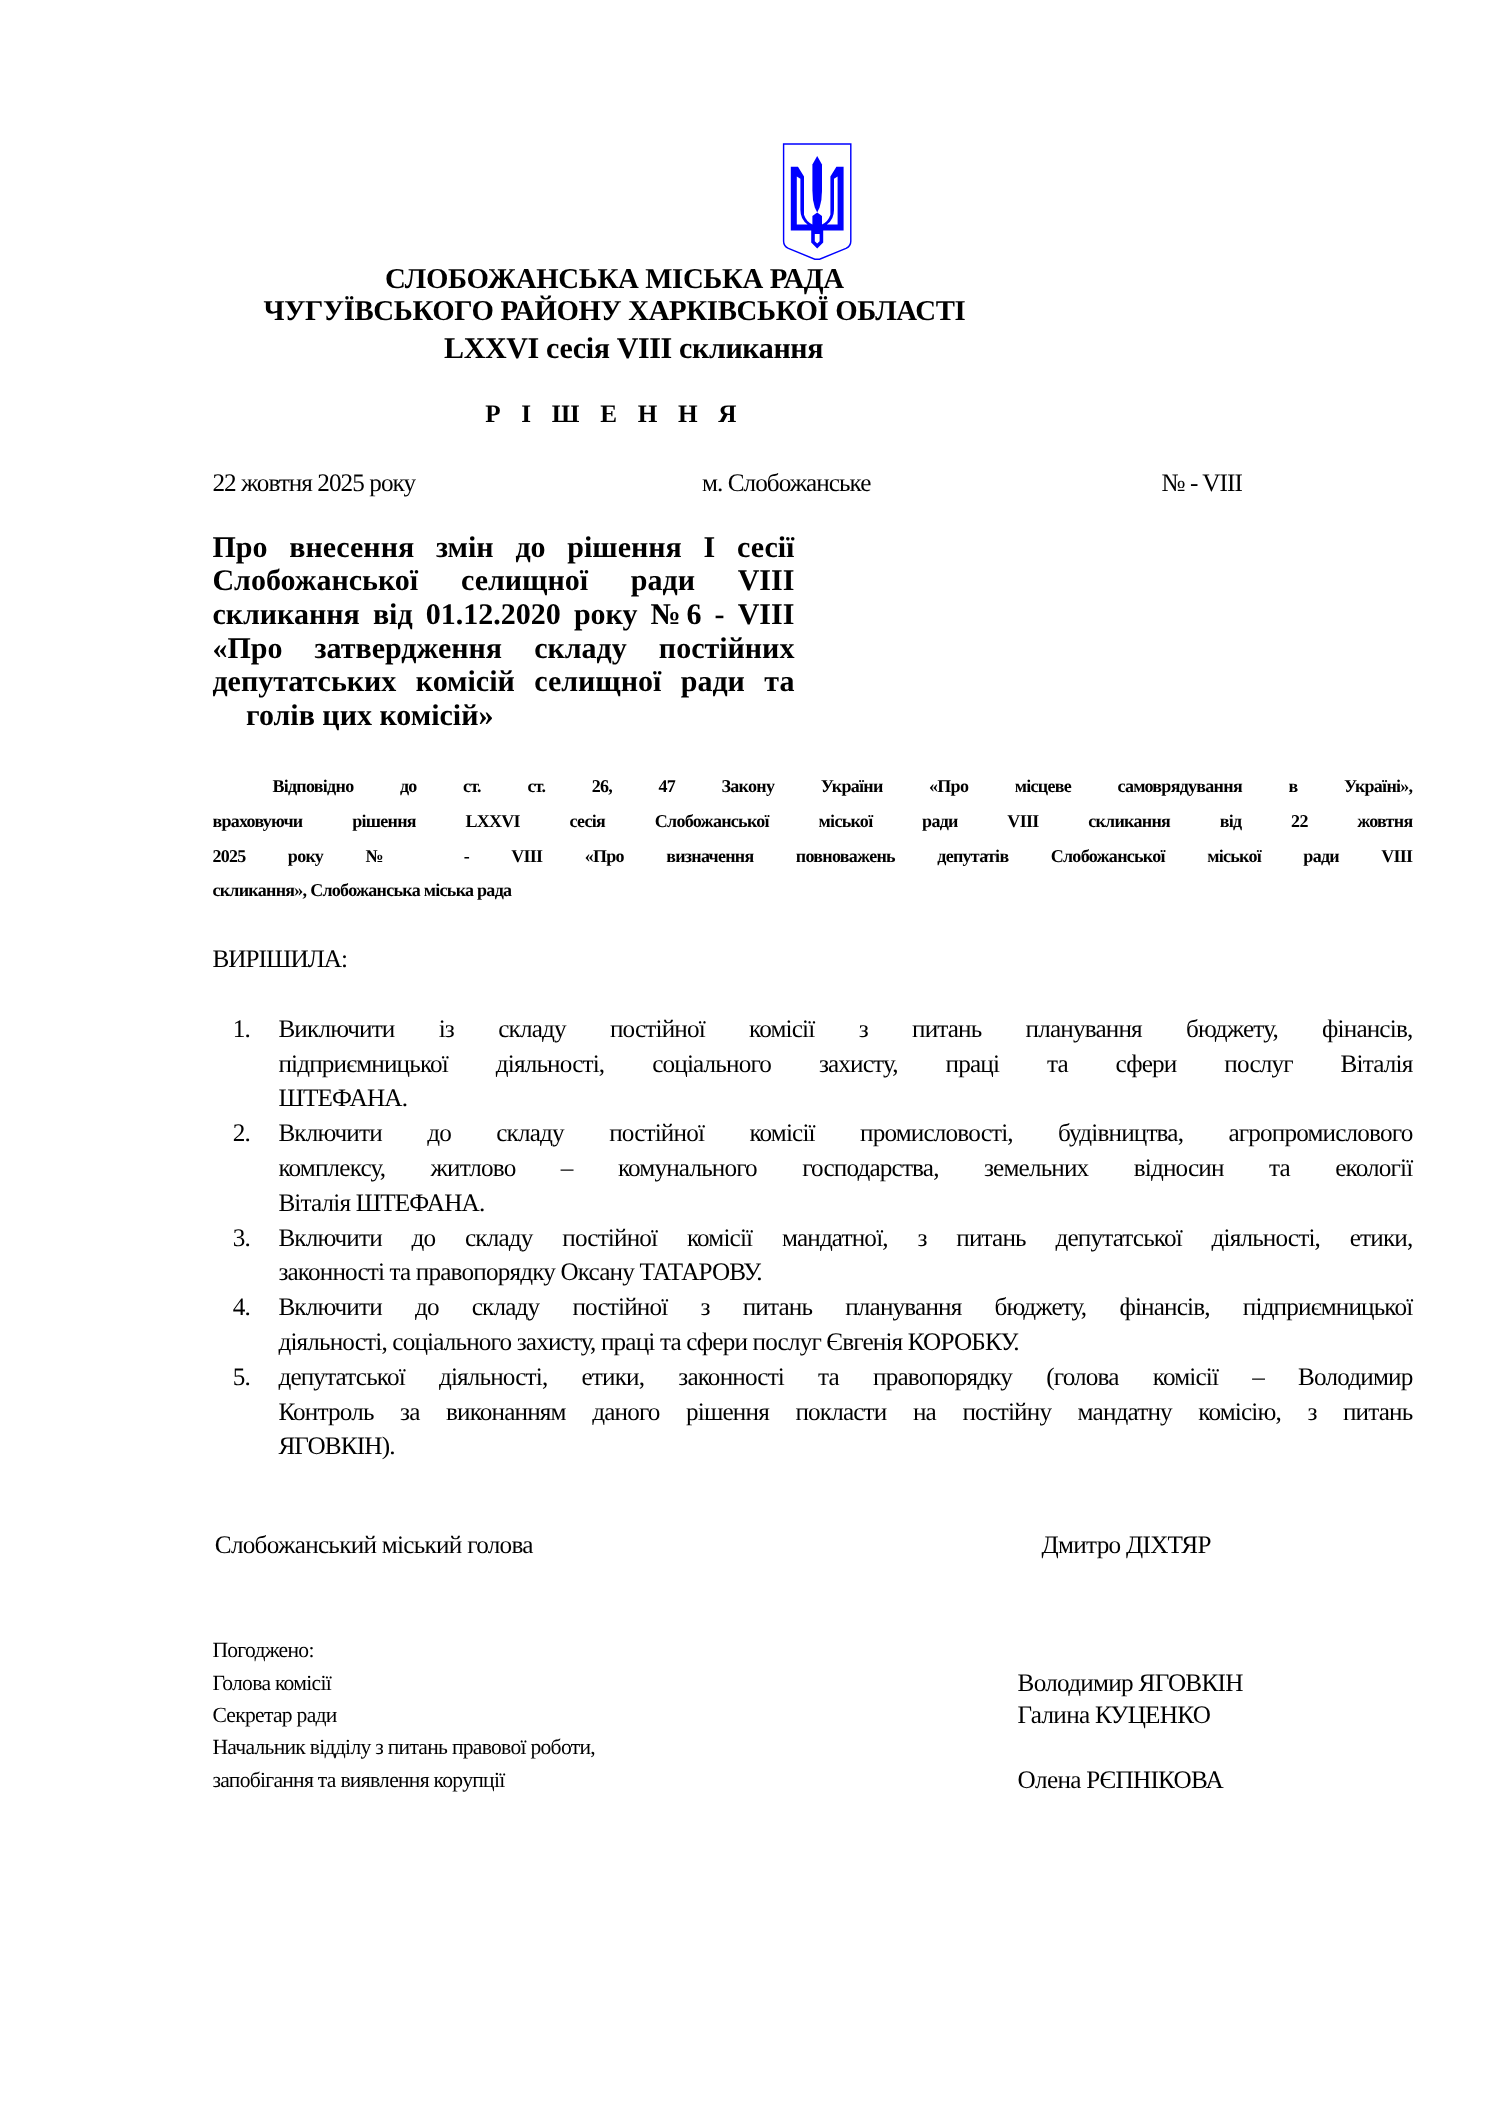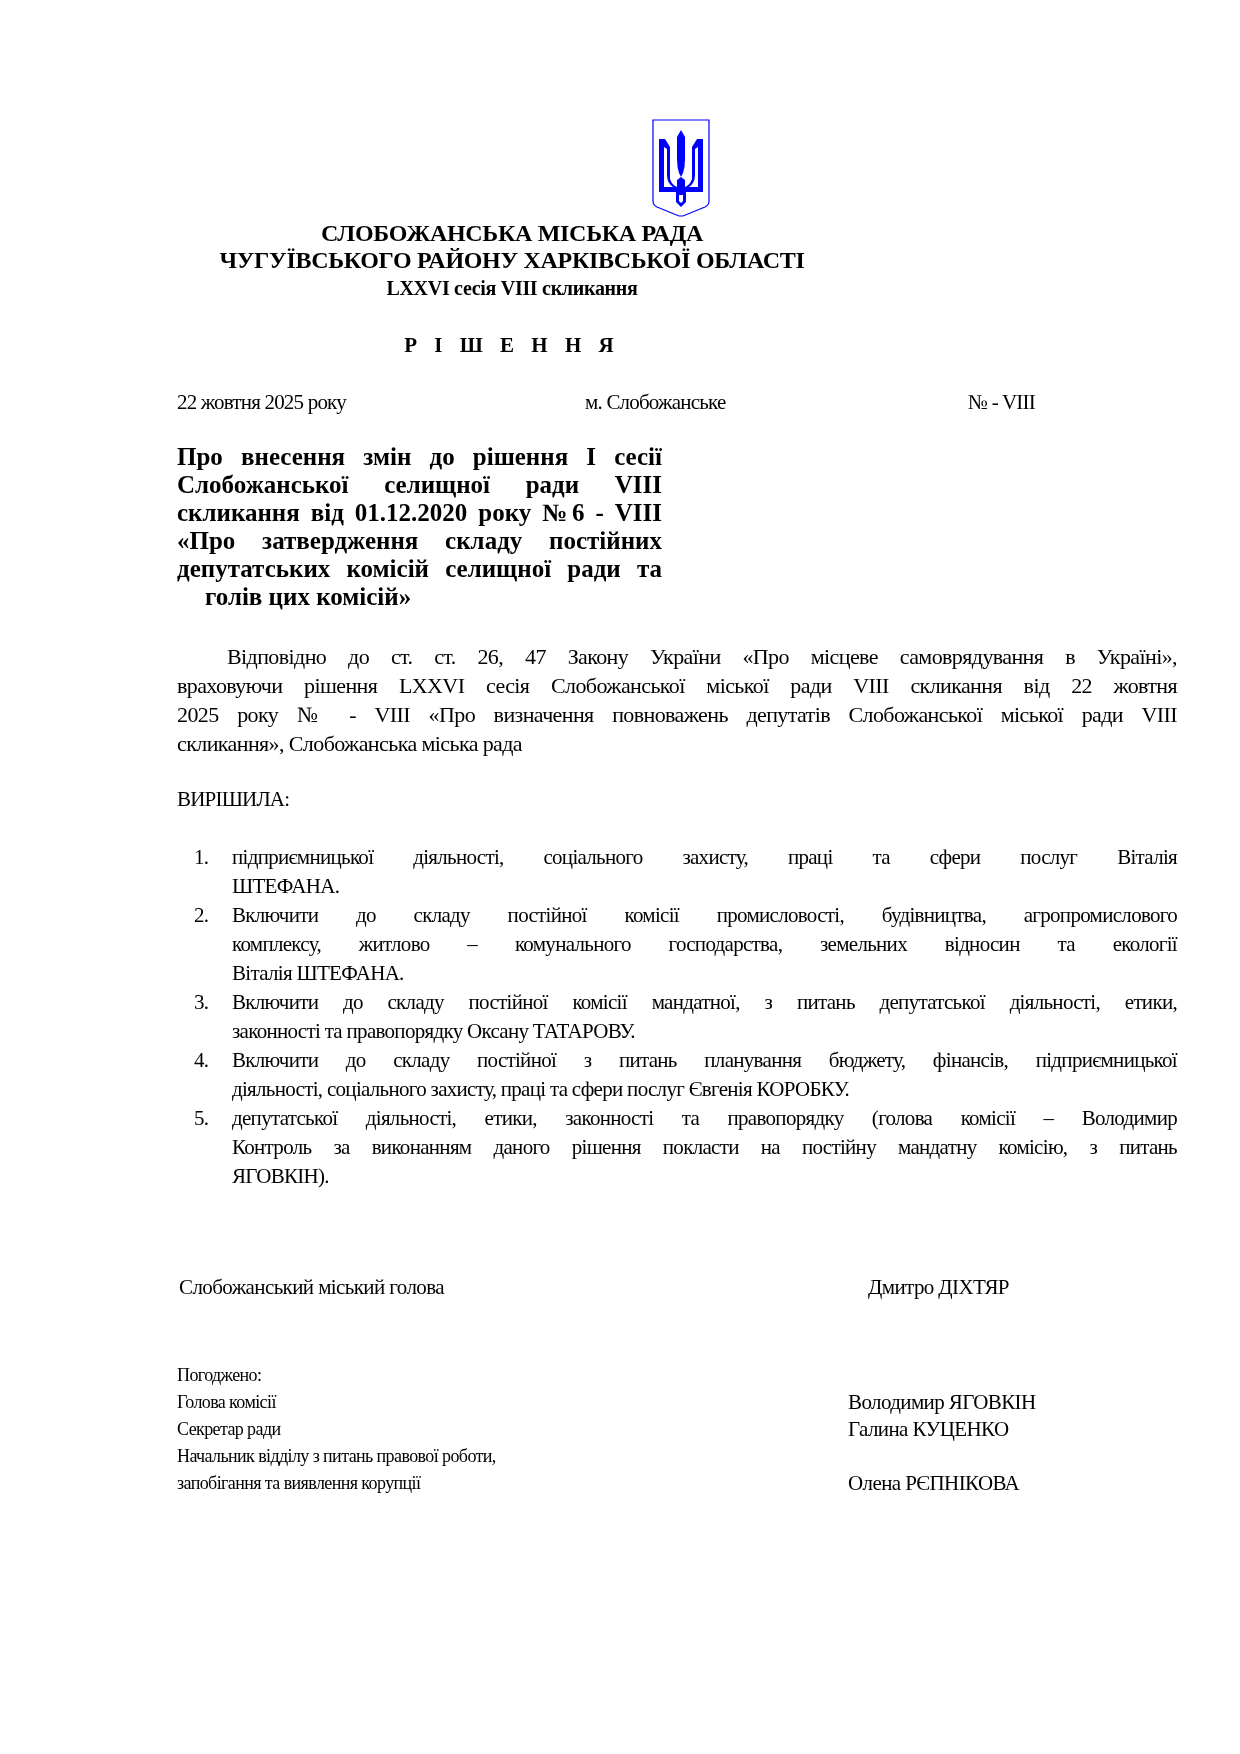--- a/index.html
+++ b/index.html
@@ -3,28 +3,28 @@
   <meta charset="utf-8">
   <style>
     html, body { margin: 0; padding: 0; background: #ffffff; }
     body { width: 1240px; height: 1754px; position: relative; overflow: hidden;
            font-family: "Liberation Serif", "DejaVu Serif", serif; color: #000; }
     .abs { position: absolute; }
     .emblem { left: 650px; top: 117px; width: 62px; height: 100px; }
     .hdr { left: 0; width: 1024px; text-align: center; font-weight: bold; white-space: nowrap; }
     .h1 { top: 220px; font-size: 24px; letter-spacing: -0.3px; }
     .h2 { top: 247px; font-size: 24px; letter-spacing: -0.3px; }
-    .h3 { top: 277px; font-size: 20px; letter-spacing: -0.3px; }
+    .h3 { top: 277px; font-size: 25px; letter-spacing: -0.3px; margin-left: 16px; }
     .h4 { top: 333px; font-size: 21px; letter-spacing: 6px; }
     .meta { top: 390px; font-size: 21px; letter-spacing: -0.8px; white-space: nowrap; }
     .subject { left: 177px; top: 443px; width: 485px; font-size: 25px; font-weight: bold;
                line-height: 28px; text-align: justify; text-align-last: auto; }
     .subject .ln { display: block; text-align: justify; text-align-last: justify; height: 28px; }
     .subject .ln.last { text-align-last: left; margin-left: 28px; }
-    .pream { left: 177px; top: 642px; width: 1000px; font-size: 22px; font-weight: normal;
+    .pream { left: 177px; top: 642px; width: 1000px; font-size: 15px; font-weight: bold;
              line-height: 29px; letter-spacing: -0.6px; }
     .pream .ln { display: block; text-align: justify; text-align-last: justify; height: 29px; white-space: nowrap; }
     .pream .ln.first { padding-left: 50px; }
     .pream .ln.last { text-align-last: left; }
     .decided { left: 177px; top: 787px; font-size: 21px; letter-spacing: -0.8px; }
     .items { left: 177px; top: 843px; width: 1000px; font-size: 21px; line-height: 29px; letter-spacing: -0.7px; }
     .item { position: relative; padding-left: 55px; }
     .item .num { position: absolute; left: 17px; top: 0; }
     .item .ln { display: block; text-align: justify; text-align-last: justify; height: 29px; white-space: nowrap; }
     .item .ln.last { text-align-last: left; }
@@ -67,20 +67,21 @@
   <span class="ln">враховуючи рішення LXXVI сесія Слобожанської міської ради VIII скликання від 22 жовтня</span>
   <span class="ln">2025 року № - VIII «Про визначення повноважень депутатів Слобожанської міської ради VIII</span>
   <span class="ln last">скликання», Слобожанська міська рада</span>
 </div>
 
 <div class="abs decided">ВИРІШИЛА:</div>
 
 <div class="abs items">
   <div class="item">
     <span class="num">1.</span>
+    <span class="ln">Виключити із складу постійної комісії з питань планування бюджету, фінансів,</span>
     <span class="ln">підприємницької діяльності, соціального захисту, праці та сфери послуг Віталія</span>
     <span class="ln last">ШТЕФАНА.</span>
   </div>
   <div class="item">
     <span class="num">2.</span>
     <span class="ln">Включити до складу  постійної комісії промисловості, будівництва, агропромислового</span>
     <span class="ln">комплексу, житлово – комунального господарства, земельних відносин та екології</span>
     <span class="ln last">Віталія ШТЕФАНА.</span>
   </div>
   <div class="item">

